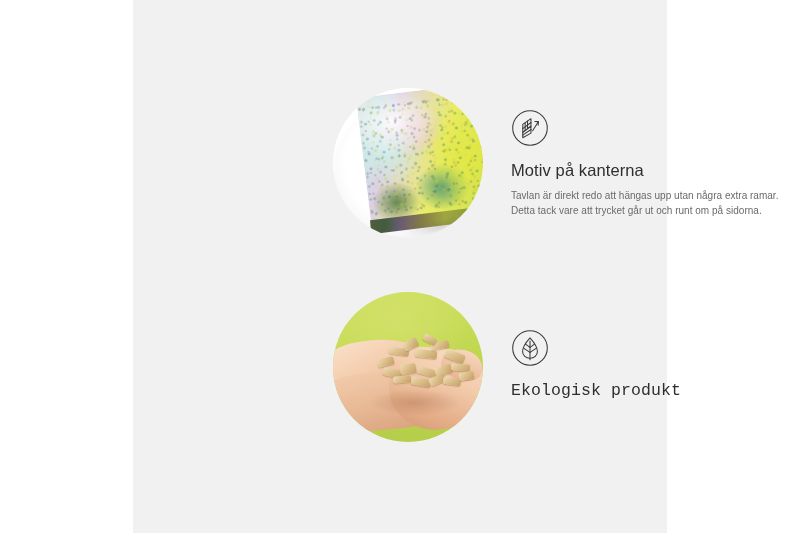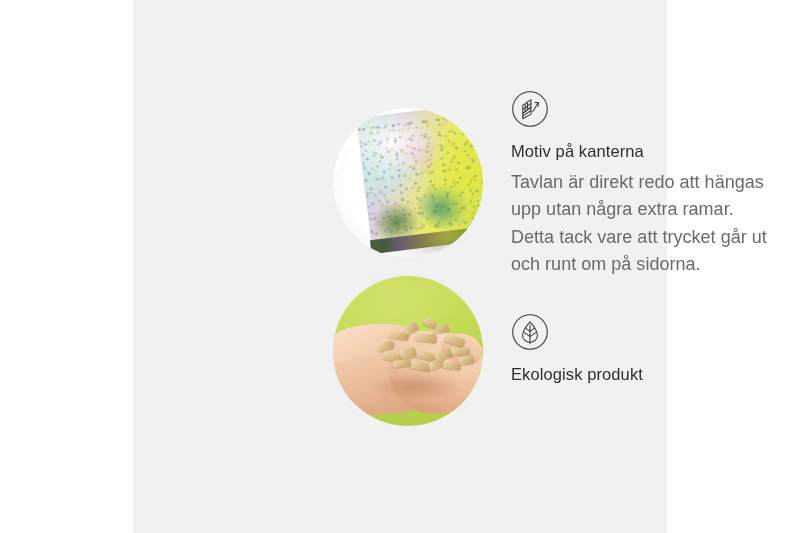--- a/index.html
+++ b/index.html
@@ -31,21 +31,21 @@
     background: #f1f1f1;
   }
 
   .feature-row {
     position: absolute;
     display: flex;
     align-items: center;
   }
 
   #feature-row-0 { left: 200px; top: 88px; }
-  #feature-row-1 { left: 200px; top: 276px; }
+  #feature-row-1 { left: 200px; top: 292px; font-family: Liberation Mono, monospace; }
 
   
   .media-circle {
     position: relative;
     width: 150px;
     height: 150px;
     border-radius: 50%;
     overflow: hidden;
     flex: 0 0 auto;
   }
@@ -238,21 +238,21 @@
     margin: 0 0 7px 0;
     font-size: 16.5px;
     font-weight: 400;
     color: #2f2f2f;
     letter-spacing: 0.1px;
     line-height: 1.2;
   }
 
   .feature-desc {
     margin: 0;
-    font-size: 18px;
+    font-size: 10px;
     line-height: 1.52;
     color: #6a6a6a;
     letter-spacing: 0.02px;
   }
 </style>
 </head>
 <body>
 
 <div id="stage">
 

